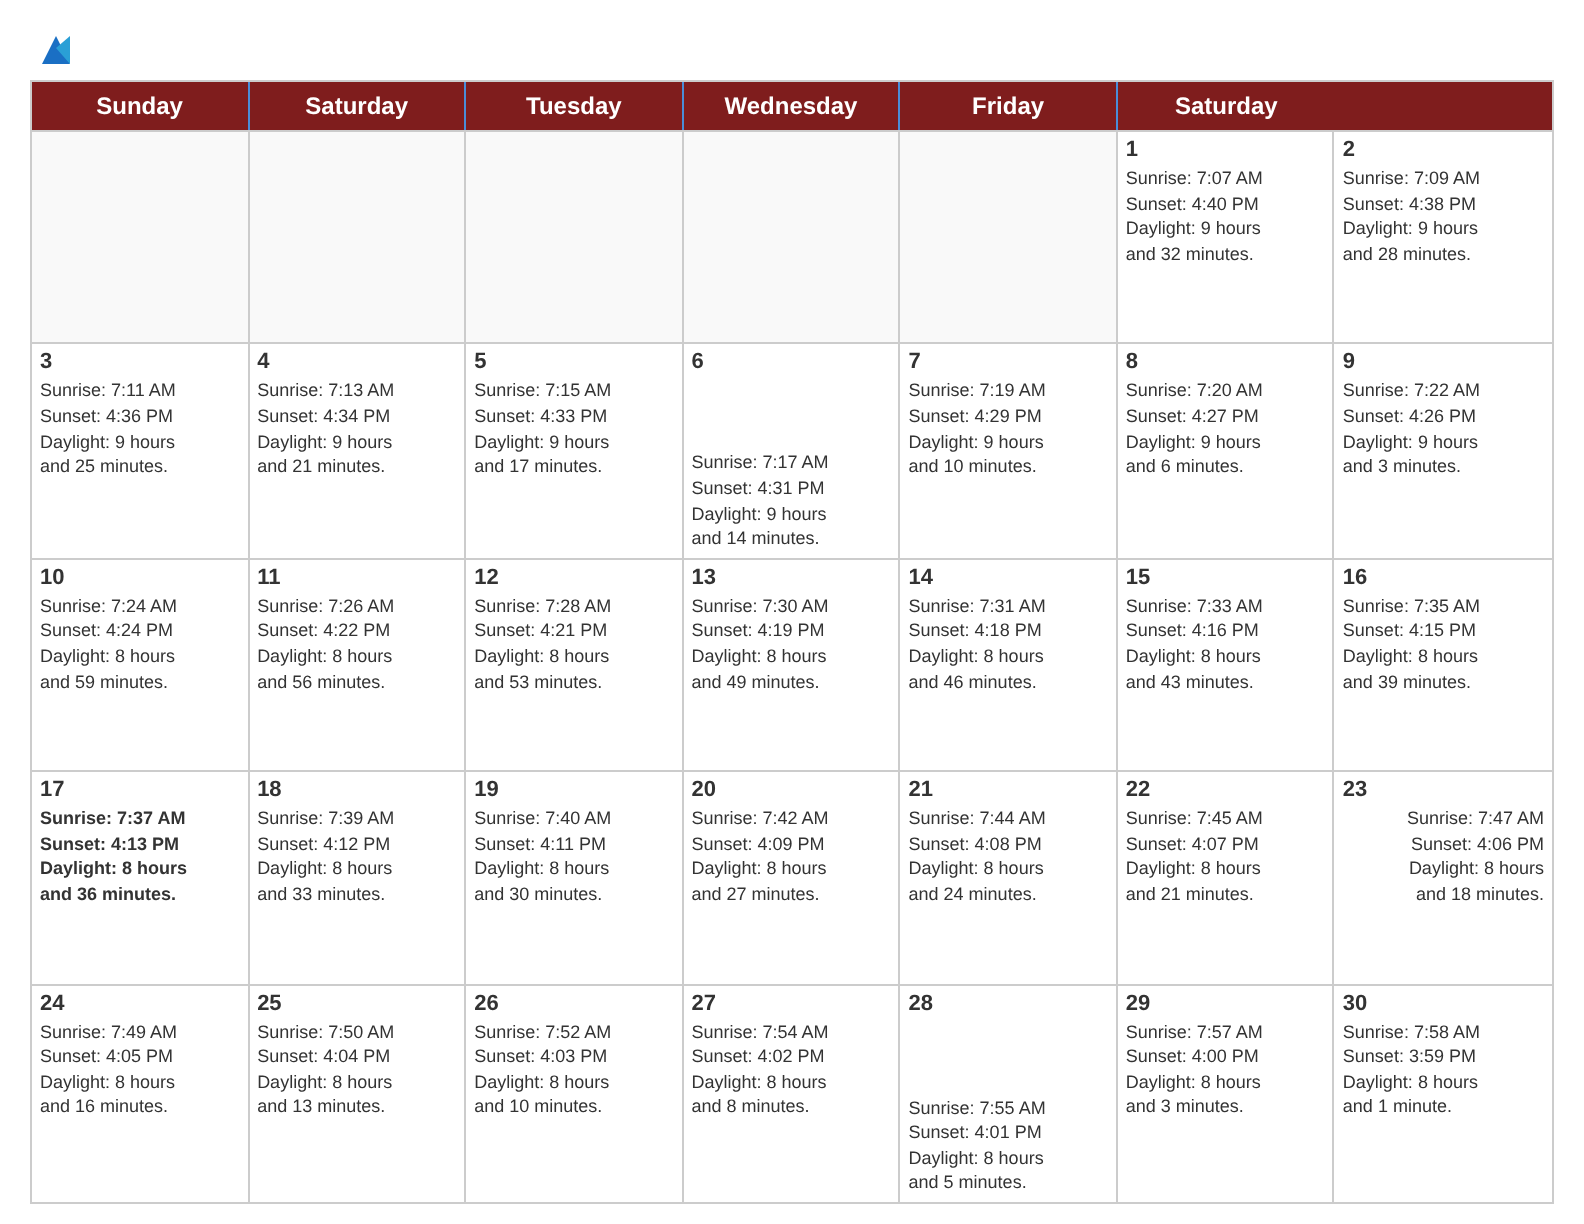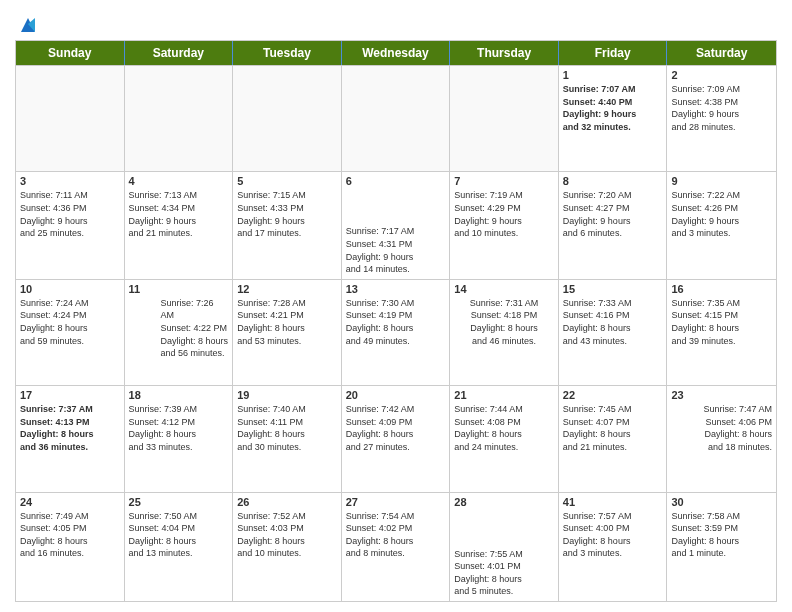--- a/index.html
+++ b/index.html
@@ -55,21 +55,21 @@
     }
     .calendar {
       flex: 1;
       display: flex;
       flex-direction: column;
       border: 1px solid #ccc;
     }
     .cal-header-row {
       display: grid;
       grid-template-columns: repeat(7, 1fr);
-      background: #4d7c0f;
+      background: #7f1d1d;
     }
     .cal-header-cell {
       color: #fff;
       font-size: 12px;
       font-weight: bold;
       text-align: center;
       padding: 5px 2px;
       border-right: 1px solid #4a8dd8;
     }
     .cal-header-cell:last-child { border-right: none; }
@@ -131,34 +131,33 @@
       <div class="location"></div>
     </div>
   </div>
 
   <div class="calendar">
     <div class="cal-header-row">
     <div class="cal-header-cell">Sunday</div>
         <div class="cal-header-cell">Saturday</div>
         <div class="cal-header-cell">Tuesday</div>
         <div class="cal-header-cell">Wednesday</div>
-        <div class="cal-header-cell">Thursday</div>
         <div class="cal-header-cell">Friday</div>
         <div class="cal-header-cell">Saturday</div>
       </div>
     <div class="cal-body">
     <div class="cal-week">
           <div class="cal-cell empty"></div>
           <div class="cal-cell empty"></div>
           <div class="cal-cell empty"></div>
           <div class="cal-cell empty"></div>
           <div class="cal-cell empty"></div>
           <div class="cal-cell">
             <span class="day-num">1</span>
-            <div class="day-info" style="white-space: pre-line; font-weight: bold;">Sunrise: 7:07 AM
+            <div class="day-info" style="white-space: pre-line;">Sunrise: 7:07 AM
 Sunset: 4:40 PM
 Daylight: 9 hours
 and 32 minutes.</div>
           </div>
           <div class="cal-cell">
             <span class="day-num">2</span>
             <div class="day-info" style="white-space: pre-line;">Sunrise: 7:09 AM
 Sunset: 4:38 PM
 Daylight: 9 hours
 and 28 minutes.</div>
@@ -218,42 +217,42 @@
         <div class="cal-week">
           <div class="cal-cell">
             <span class="day-num">10</span>
             <div class="day-info" style="white-space: pre-line;">Sunrise: 7:24 AM
 Sunset: 4:24 PM
 Daylight: 8 hours
 and 59 minutes.</div>
           </div>
           <div class="cal-cell">
             <span class="day-num">11</span>
-            <div class="day-info" style="white-space: pre-line; margin-left: 32px;">Sunrise: 7:26 AM
+            <div class="day-info" style="white-space: pre-line;">Sunrise: 7:26 AM
 Sunset: 4:22 PM
 Daylight: 8 hours
 and 56 minutes.</div>
           </div>
           <div class="cal-cell">
             <span class="day-num">12</span>
             <div class="day-info" style="white-space: pre-line;">Sunrise: 7:28 AM
 Sunset: 4:21 PM
 Daylight: 8 hours
 and 53 minutes.</div>
           </div>
           <div class="cal-cell">
             <span class="day-num">13</span>
             <div class="day-info" style="white-space: pre-line;">Sunrise: 7:30 AM
 Sunset: 4:19 PM
 Daylight: 8 hours
 and 49 minutes.</div>
           </div>
           <div class="cal-cell">
             <span class="day-num">14</span>
-            <div class="day-info" style="white-space: pre-line; text-align: center;">Sunrise: 7:31 AM
+            <div class="day-info" style="white-space: pre-line;">Sunrise: 7:31 AM
 Sunset: 4:18 PM
 Daylight: 8 hours
 and 46 minutes.</div>
           </div>
           <div class="cal-cell">
             <span class="day-num">15</span>
             <div class="day-info" style="white-space: pre-line;">Sunrise: 7:33 AM
 Sunset: 4:16 PM
 Daylight: 8 hours
 and 43 minutes.</div>
@@ -347,21 +346,21 @@
 and 8 minutes.</div>
           </div>
           <div class="cal-cell">
             <span class="day-num">28</span>
             <div class="day-info" style="white-space: pre-line; margin-top: 40px;">Sunrise: 7:55 AM
 Sunset: 4:01 PM
 Daylight: 8 hours
 and 5 minutes.</div>
           </div>
           <div class="cal-cell">
-            <span class="day-num">41</span>
+            <span class="day-num">29</span>
             <div class="day-info" style="white-space: pre-line;">Sunrise: 7:57 AM
 Sunset: 4:00 PM
 Daylight: 8 hours
 and 3 minutes.</div>
           </div>
           <div class="cal-cell">
             <span class="day-num">30</span>
             <div class="day-info" style="white-space: pre-line;">Sunrise: 7:58 AM
 Sunset: 3:59 PM
 Daylight: 8 hours

